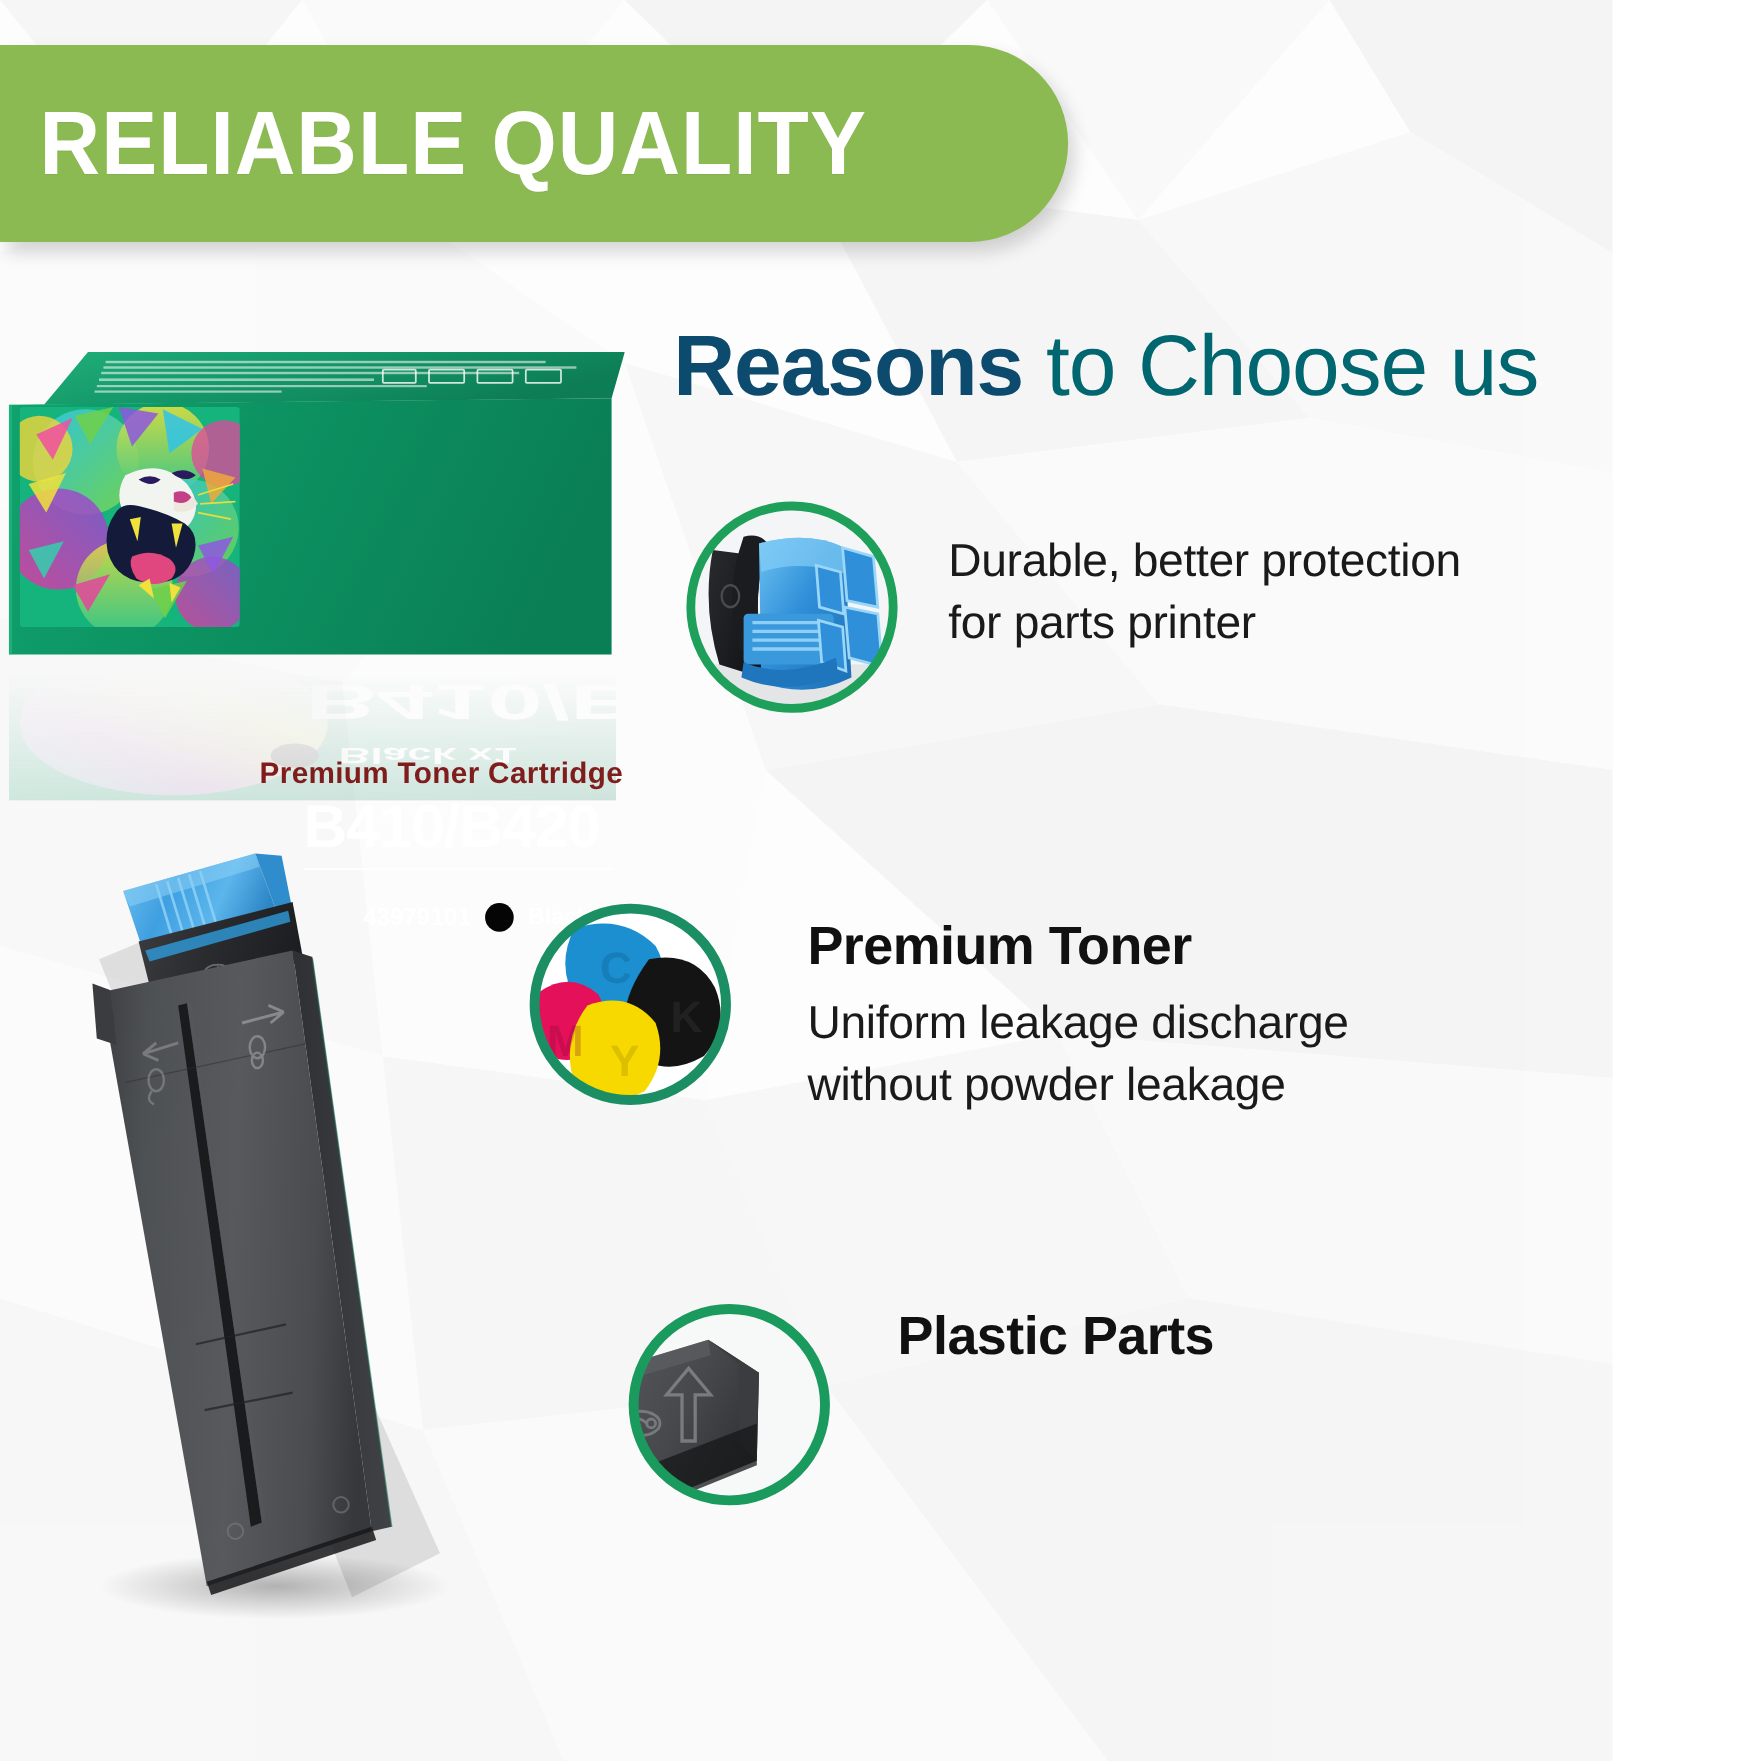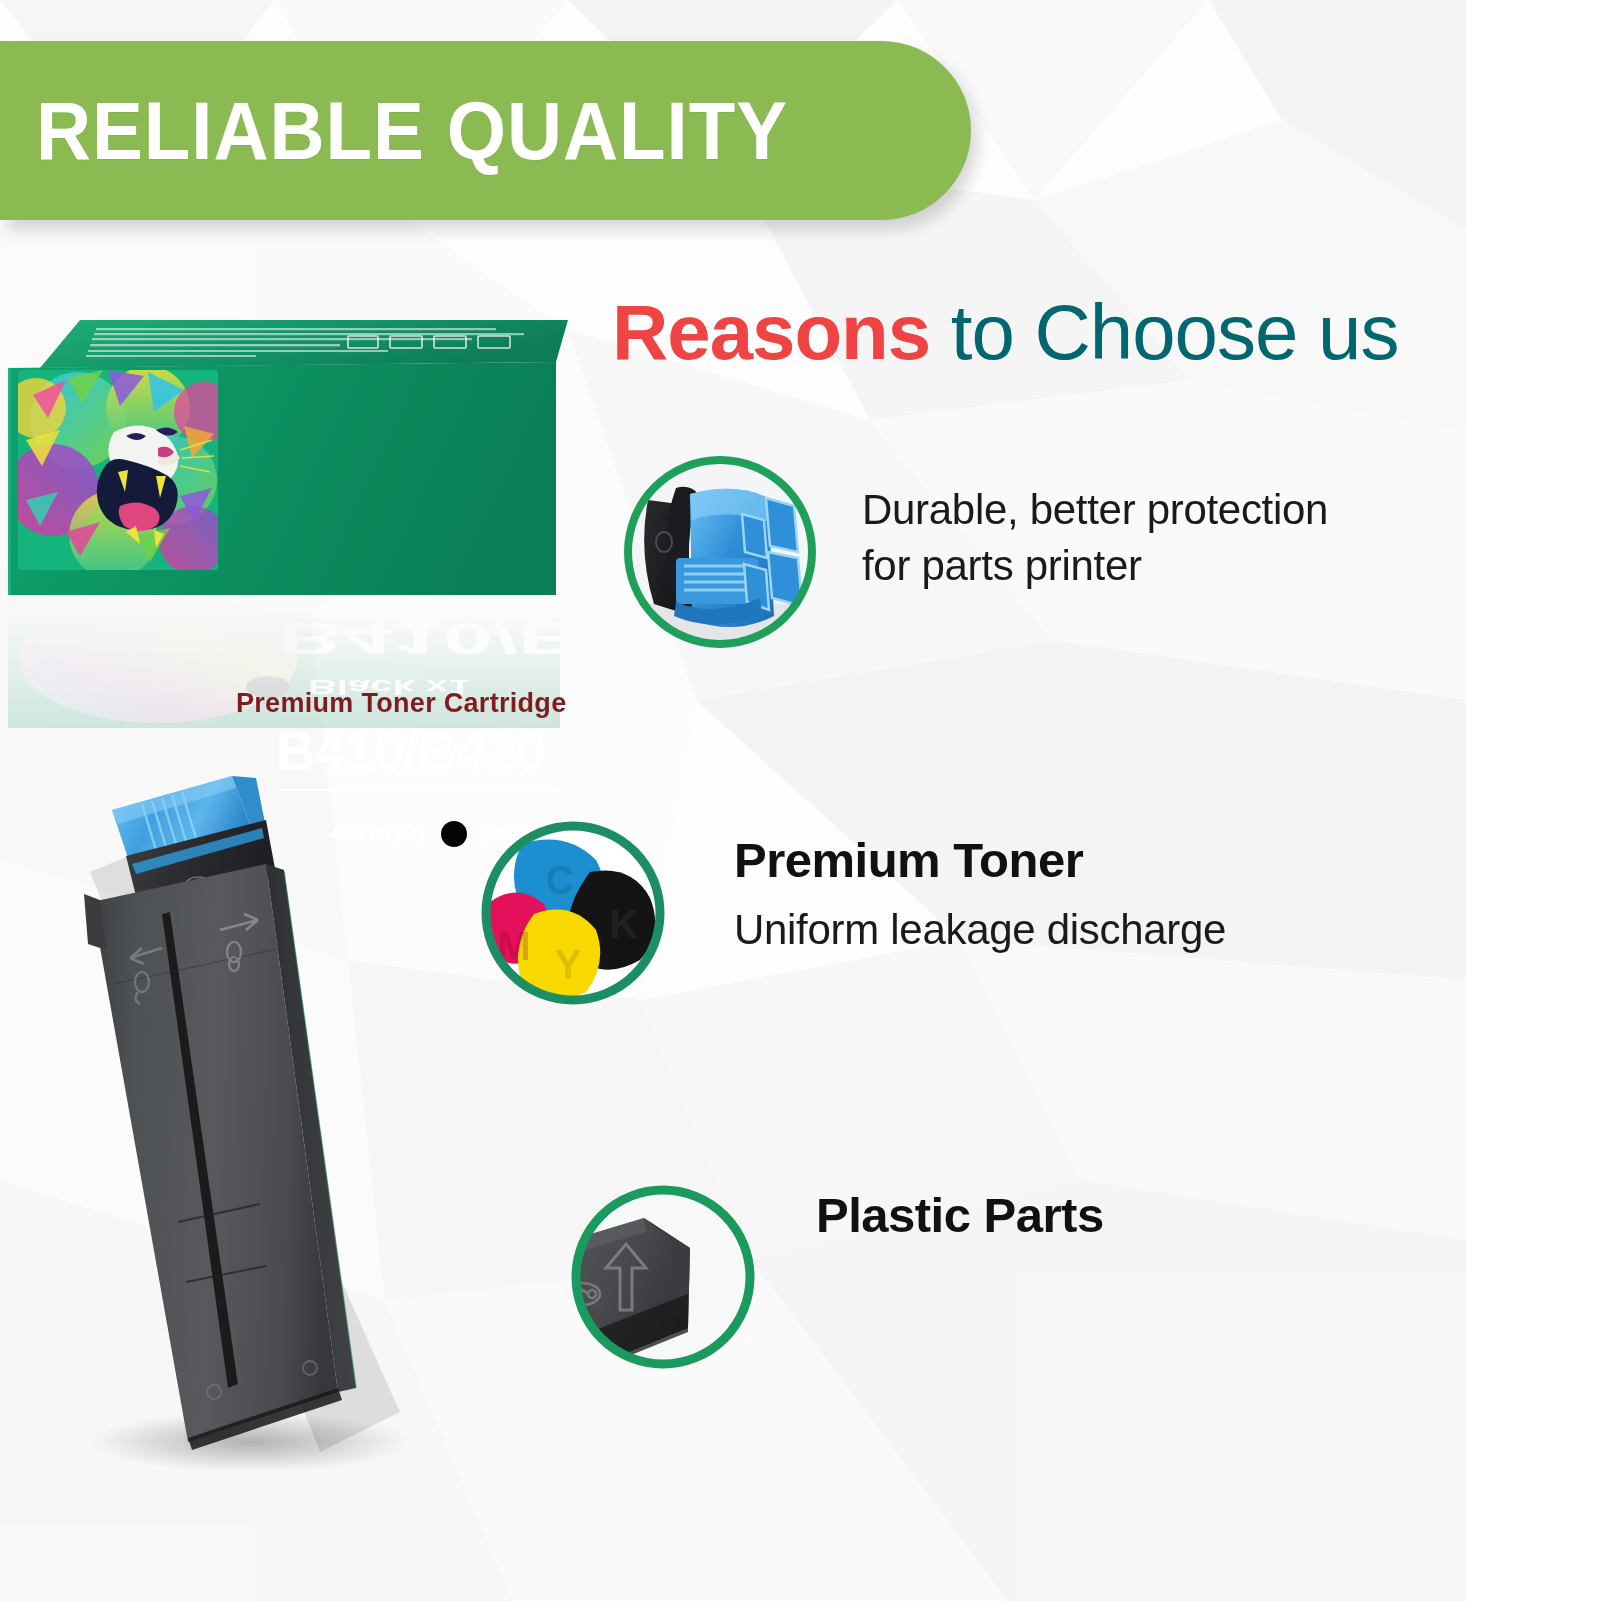--- a/index.html
+++ b/index.html
@@ -69,21 +69,21 @@
 
   
   .cartridge{position:absolute;left:70px;top:752px;width:380px;height:720px;}
 
   
   .headline{
     position:absolute;left:612px;top:287px;
     font-size:78px;font-weight:700;white-space:nowrap;
     letter-spacing:-1px;
   }
-  .hl-red{color:#ef4444;}
+  .hl-red{color:#0c4a6e;}
   .hl-teal{color:#00666f;font-weight:400;}
 
   .feature{position:absolute;display:flex;align-items:flex-start;}
   .feat-1{left:620px;top:452px;}
   .feat-2{left:478px;top:818px;}
   .feat-3{left:568px;top:1182px;}
 
   .ring{
     position:relative;flex:0 0 auto;border-radius:50%;
     overflow:hidden;
@@ -456,20 +456,21 @@
             <text x="146" y="120" font-size="40" fill="#4a4a4a">K</text>
           </g>
         </g>
         <circle cx="95" cy="95" r="87" fill="none" stroke="#1b8f63" stroke-width="9"></circle>
       </svg>
     </div>
     <div class="feat-text">
       <div class="feat-title">Premium Toner</div>
       <div class="feat-body">
         <span>Uniform leakage discharge</span>
+        <span>without powder leakage</span>
       </div>
     </div>
   </div>
 
   <div class="feature feat-3">
     <div class="ring ring-3">
       <svg width="190" height="190" viewBox="0 0 190 190">
         <defs>
           <clipPath id="c3">
               <circle cx="95" cy="95" r="87"></circle>

